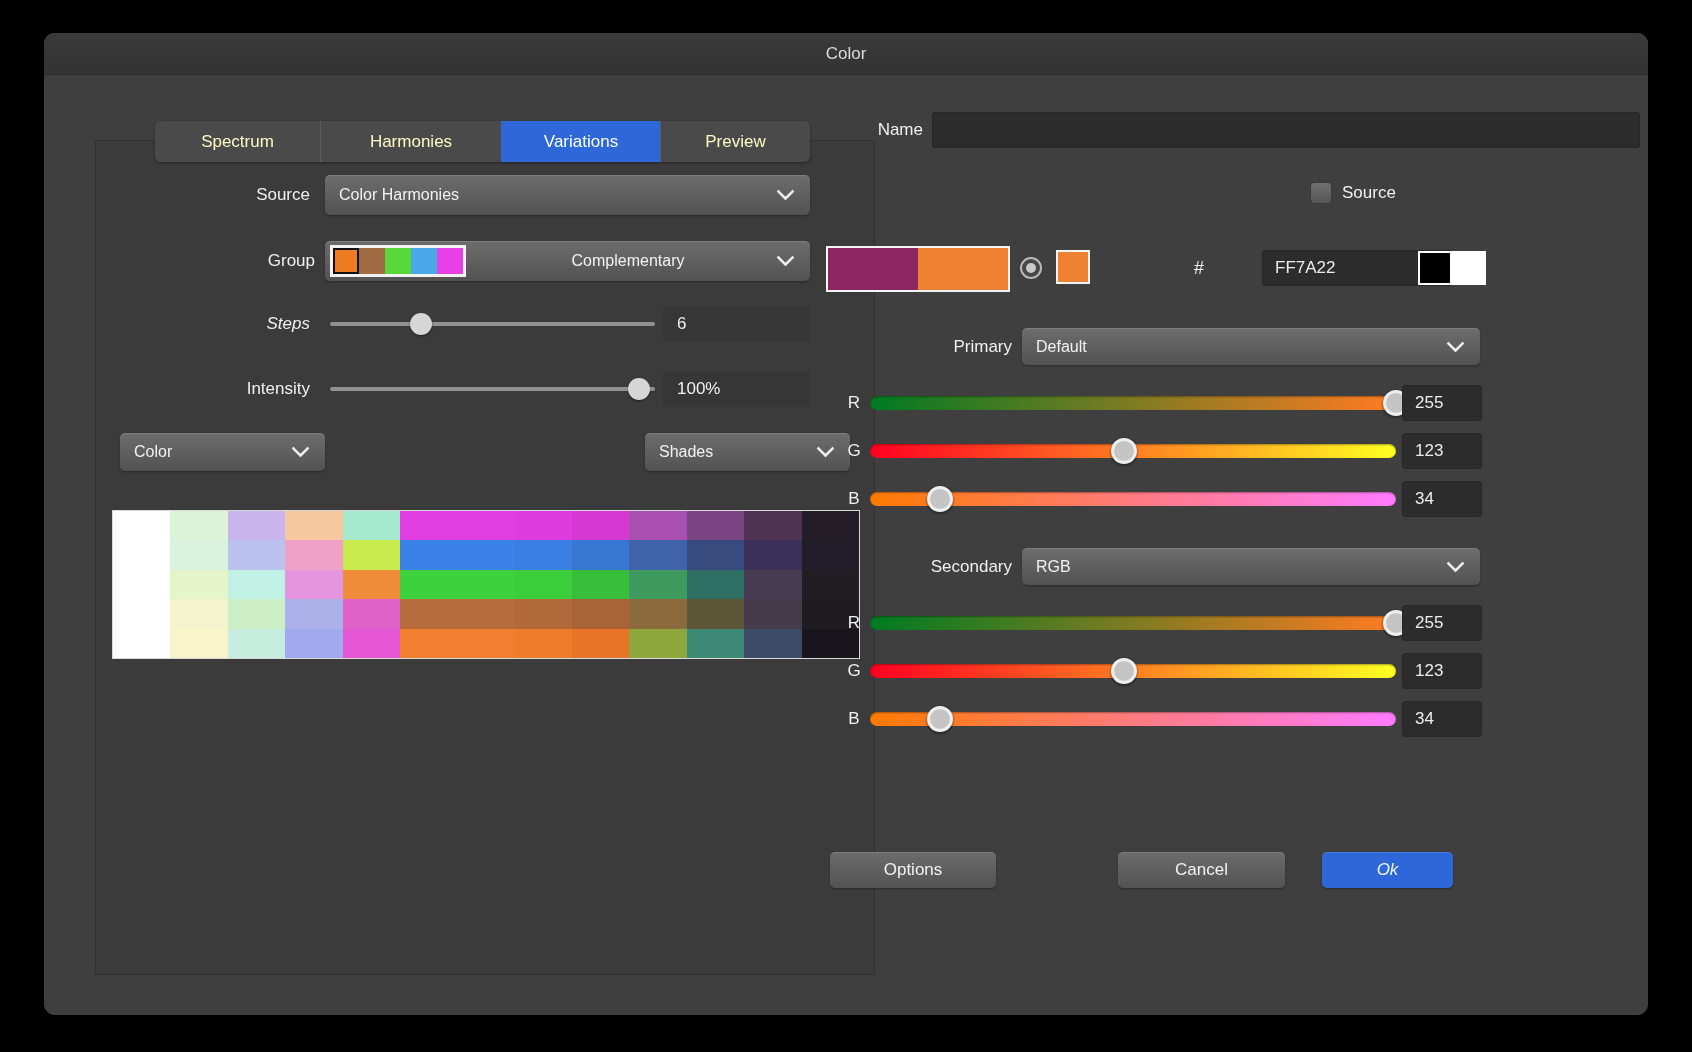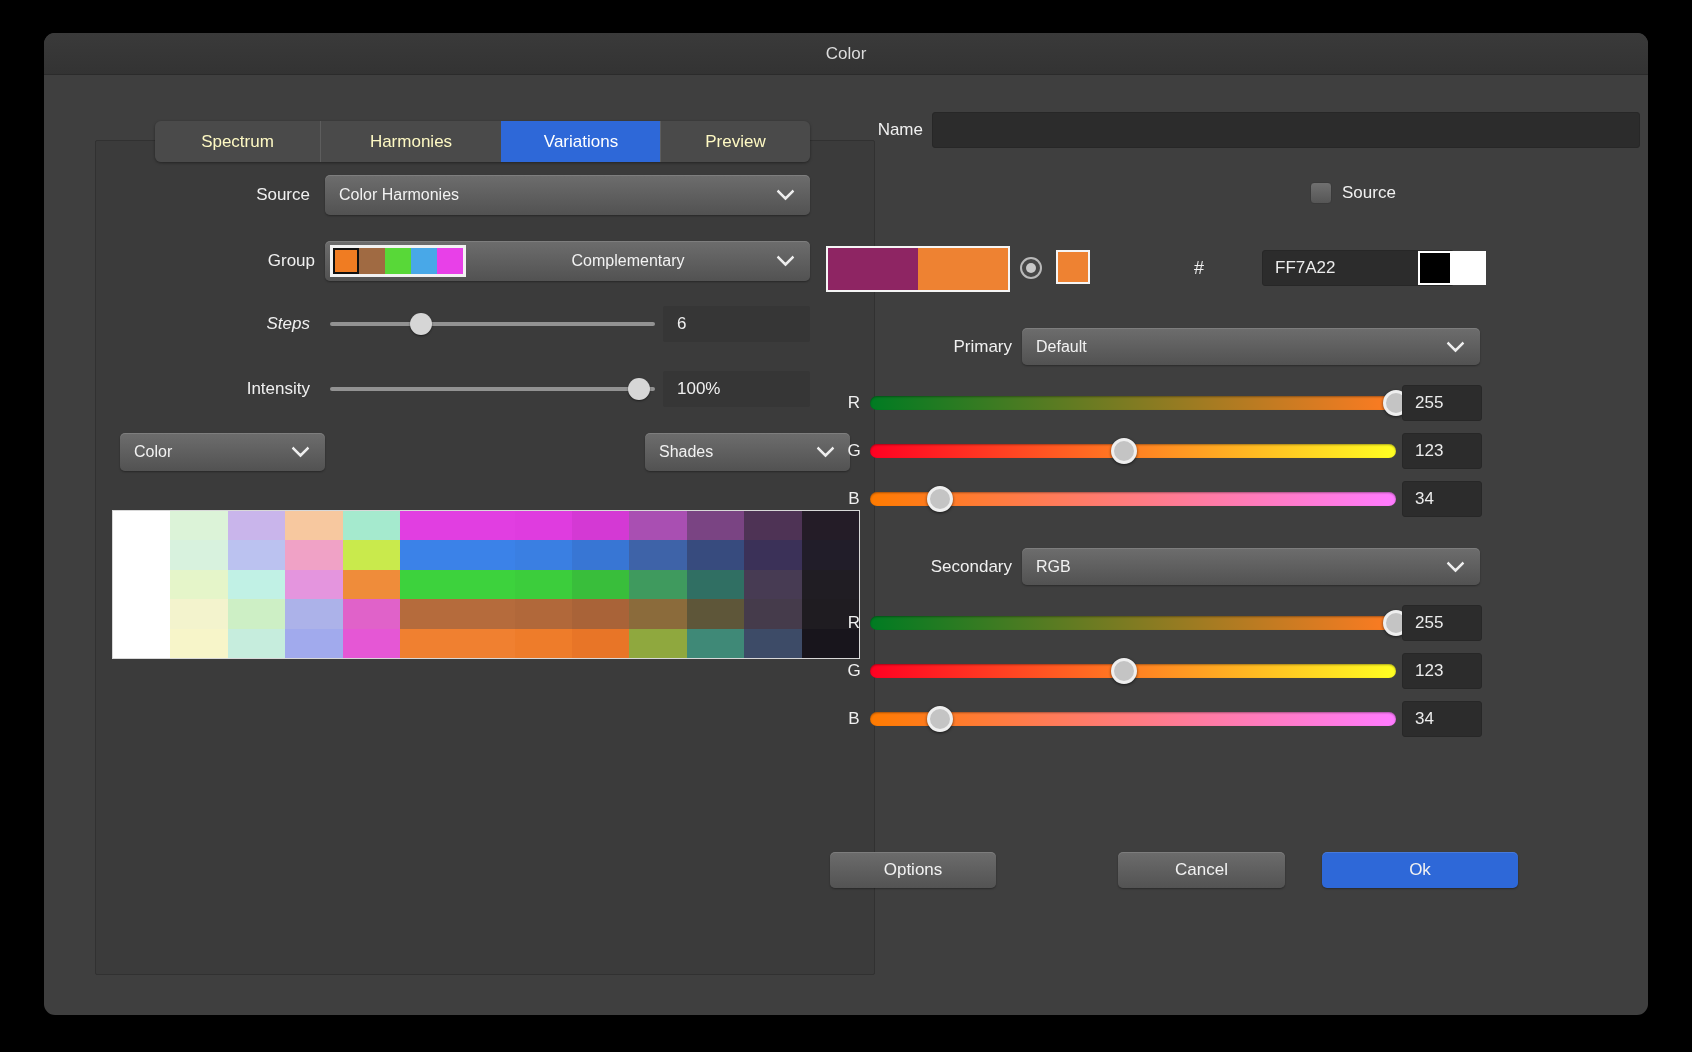--- a/index.html
+++ b/index.html
@@ -103,21 +103,21 @@
   .rgb-value { position:absolute; left:568px; top:0; width:80px; height:36px; background:#2c2c2c;
                border:1px solid #272727; border-radius:3px; color:#ececec; font-size:17px;
                line-height:34px; padding-left:12px; }
 
   .btn { position:absolute; top:819px; height:36px; border-radius:5px;
          background:linear-gradient(#6c6c6c,#535353); color:#f2f2f2; font-size:17px;
          text-align:center; line-height:36px;
          box-shadow:inset 0 1px 0 rgba(255,255,255,.12), 0 1px 2px rgba(0,0,0,.35); }
   .options-btn { left:786px;  width:166px; }
   .cancel-btn  { left:1074px; width:167px; }
-  .ok-btn      { left:1278px; width:196px; }
+  .ok-btn      { left:1278px; width:131px;font-style:italic; }
 </style>
 </head>
 <body>
 
 <div class="window">
 
   <div class="titlebar">
     <span class="title">Color</span>
   </div>
 

